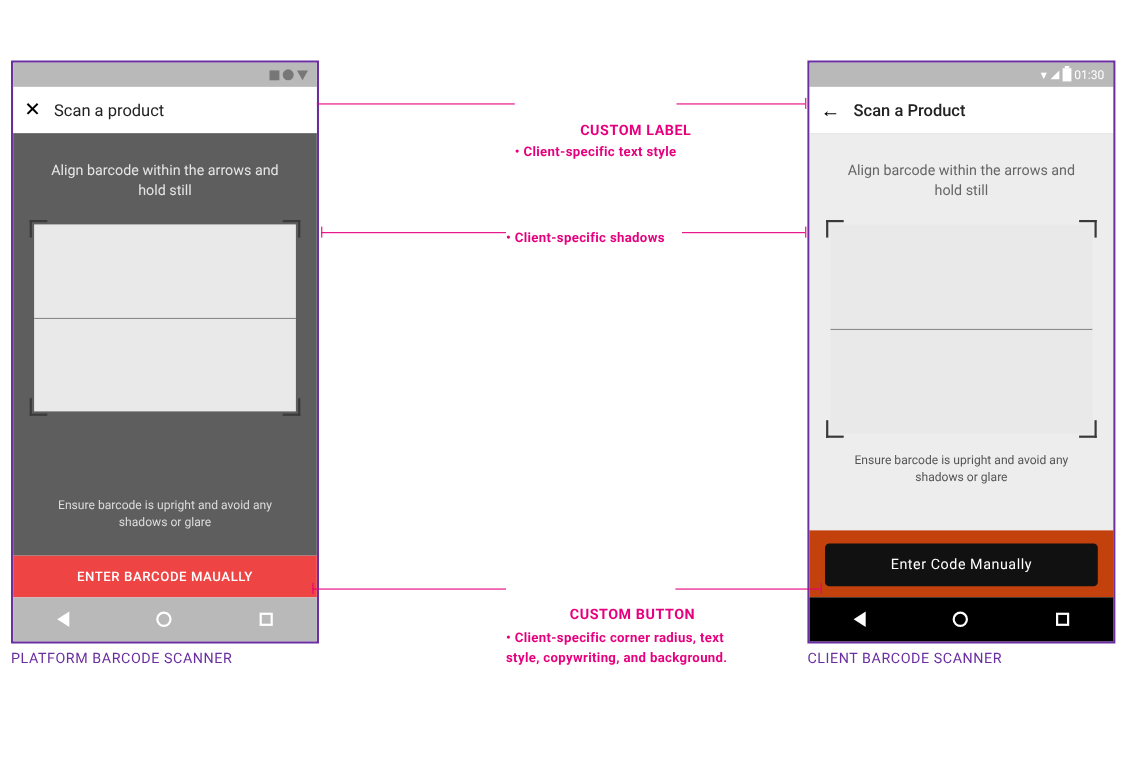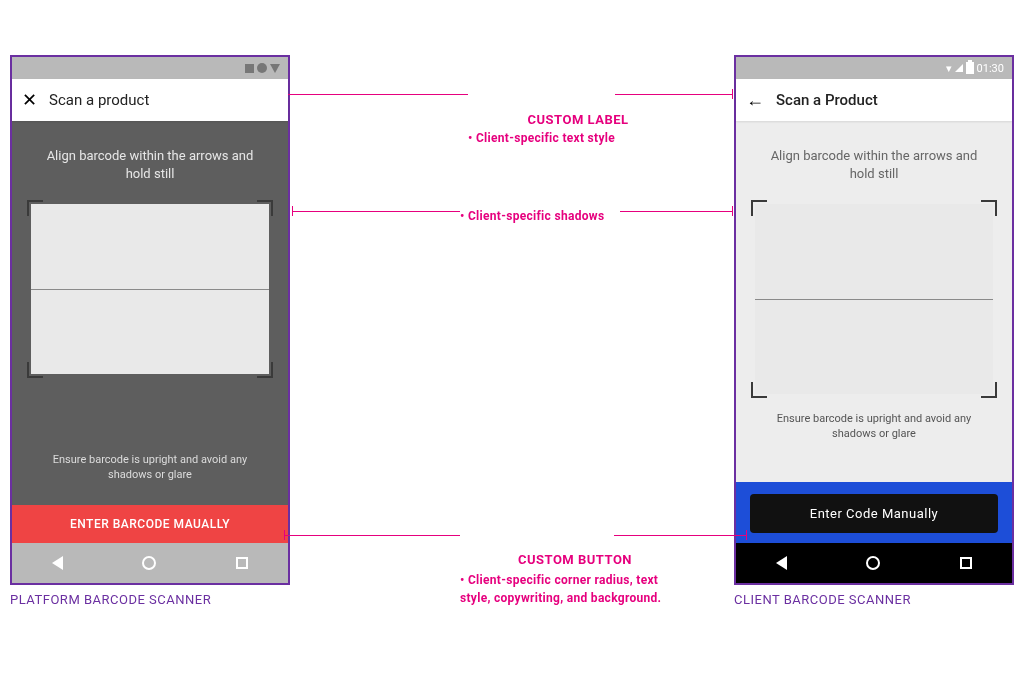--- a/index.html
+++ b/index.html
@@ -109,21 +109,21 @@
 
   .manual-btn {
     width: 100%;
     text-align: center;
     padding: 12px 0;
     font-size: 12px;
     letter-spacing: 0.5px;
     cursor: pointer;
   }
   .manual-btn.pink { background: #ef4444; color: #fff; text-transform: uppercase; font-weight: 500; }
-  .btn-wrap-right { padding: 12px 14px 10px 14px; background:#1d4ed8;}
+  .btn-wrap-right { padding: 12px 14px 10px 14px; background:#c2410c;}
   .manual-btn.black { background: #111; color: #fff; border-radius: 4px; font-size: 13px; }
 
   .left-col {
     display: flex;
     flex-direction: column;
     height: calc(100% - 22px);
   }
 
   .navbar {
     height: 40px;

